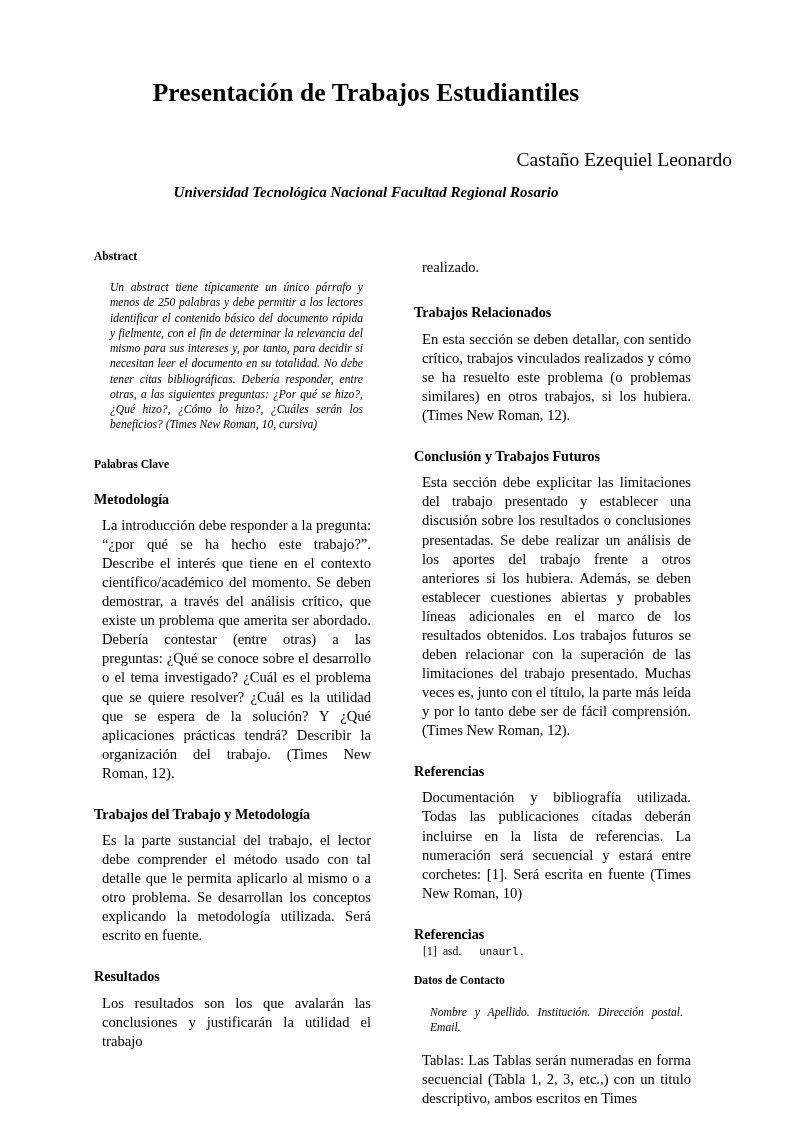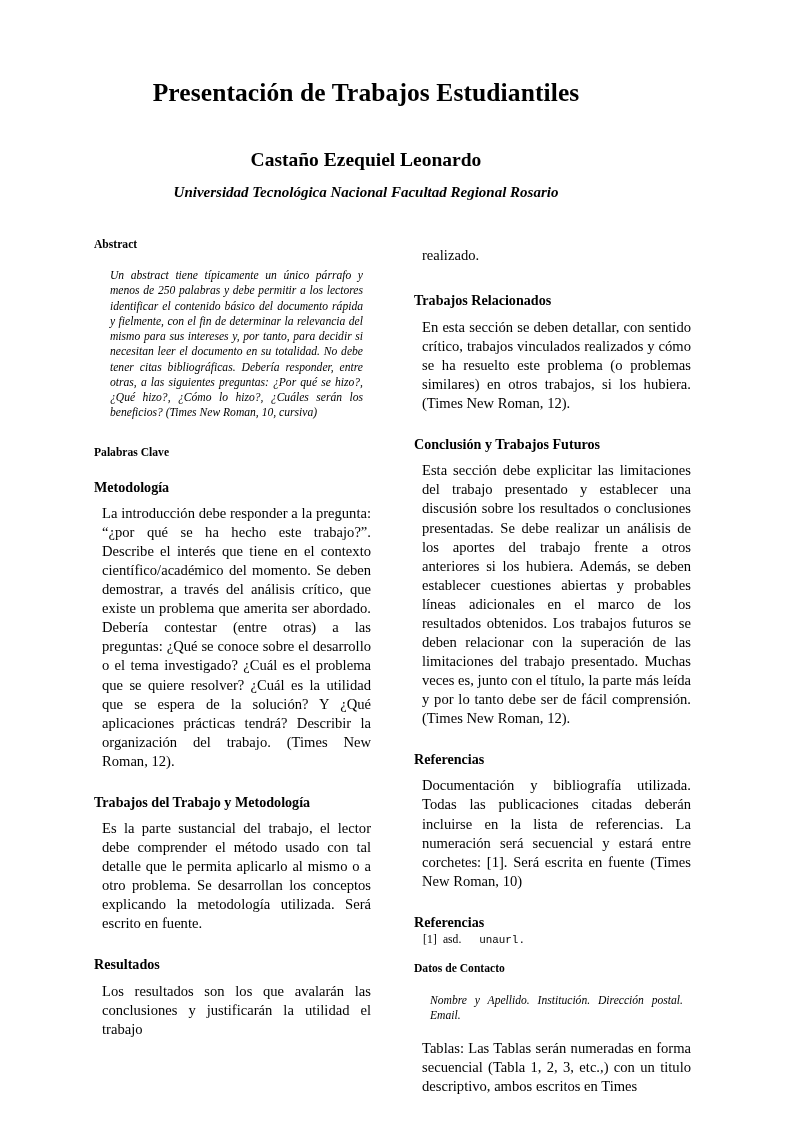--- a/index.html
+++ b/index.html
@@ -30,36 +30,37 @@
   .doc-title {
     font-size: 25.5px;
     font-weight: bold;
     letter-spacing: 0.1px;
     line-height: 1.2;
     margin: 0;
   }
   .author {
     margin-top: 39px;
     font-size: 19.5px;
-    font-weight: bold;
+    font-weight: normal;
     line-height: 1.2;
+    text-align: right;
   }
   .affiliation {
     margin-top: 12px;
     font-size: 15px;
     font-weight: bold;
     font-style: italic;
     line-height: 1.2;
   }
 
   
   .columns {
     position: absolute;
     left: 94px;
-    top: 238px;
+    top: 250px;
     width: 606px;
     display: flex;
     gap: 35px;
     align-items: flex-start;
   }
   .col {
     width: 285px;
   }
 
   

